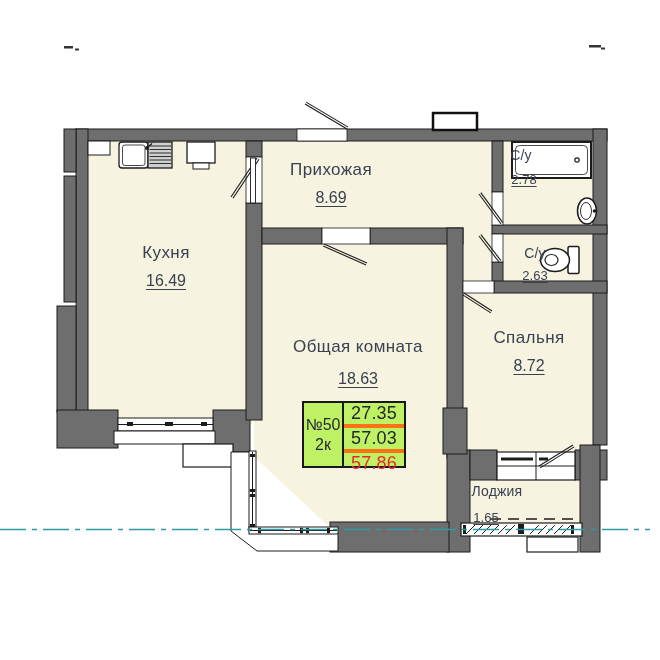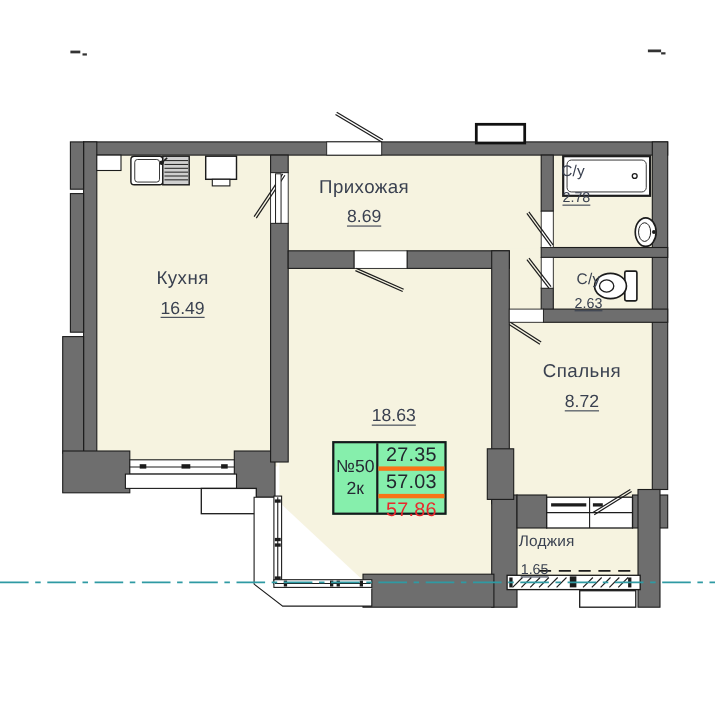--- a/index.html
+++ b/index.html
@@ -17,21 +17,21 @@
   .room-label.sm { font-size:14px; letter-spacing:.2px; }
   .room-area {
     position:absolute; transform:translateX(-50%);
     color:#3a4150; font-size:16px; white-space:nowrap;
     text-decoration:underline; text-underline-offset:3px;
   }
   .room-area.sm { font-size:13px; text-underline-offset:2px; }
 
   .info-table {
     position:absolute; left:302px; top:401px; width:104px; height:67px;
-    background:#86efac; border:2px solid #17181c; display:flex; box-sizing:border-box;
+    background:#bef264; border:2px solid #17181c; display:flex; box-sizing:border-box;
   }
   .it-left {
     width:38px; border-right:2px solid #17181c; display:flex; flex-direction:column;
     align-items:center; justify-content:center; color:#262a34; font-size:16px; line-height:1.25;
   }
   .it-right { flex:1; display:flex; flex-direction:column; }
   .it-row {
     flex:1; display:flex; align-items:center; justify-content:center;
     border-bottom:4px solid #f97316; color:#23262e; font-size:18px; letter-spacing:.2px;
   }
@@ -226,20 +226,21 @@
   </g>
 </svg>
 
 <div class="label-layer">
   <div class="room-label" style="left:166px; top:243px;">Кухня</div>
   <div class="room-area" style="left:166px; top:272px;">16.49</div>
 
   <div class="room-label" style="left:331px; top:160px;text-align:center;">Прихожая</div>
   <div class="room-area" style="left:331px; top:189px;">8.69</div>
 
+  <div class="room-label" style="left:358px; top:337px;">Общая комната</div>
   <div class="room-area" style="left:358px; top:370px;">18.63</div>
 
   <div class="room-label" style="left:529px; top:328px;">Спальня</div>
   <div class="room-area" style="left:529px; top:357px;">8.72</div>
 
   <div class="room-label sm" style="left:521px; top:147px;">С/у</div>
   <div class="room-area sm" style="left:524px; top:172px;">2.78</div>
 
   <div class="room-label sm" style="left:535px; top:245px;">С/у</div>
   <div class="room-area sm" style="left:535px; top:268px;">2.63</div>

